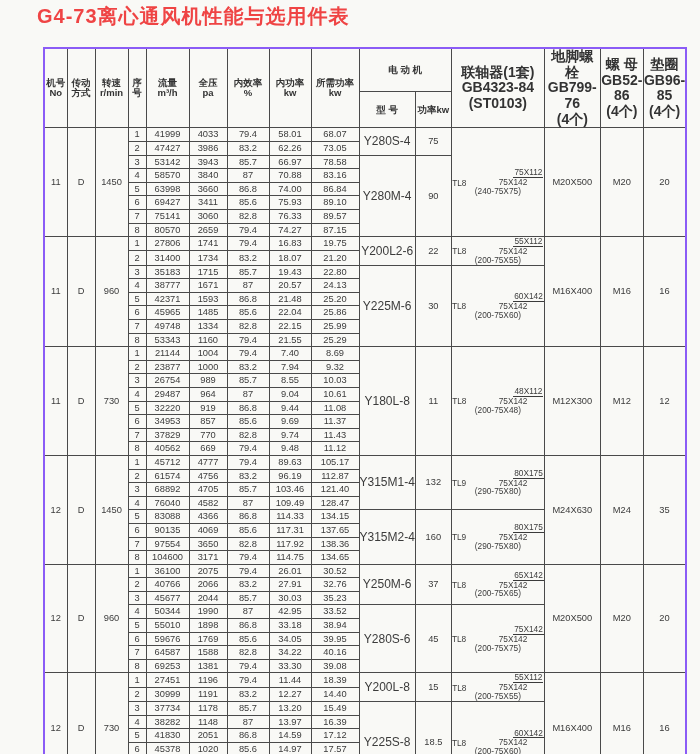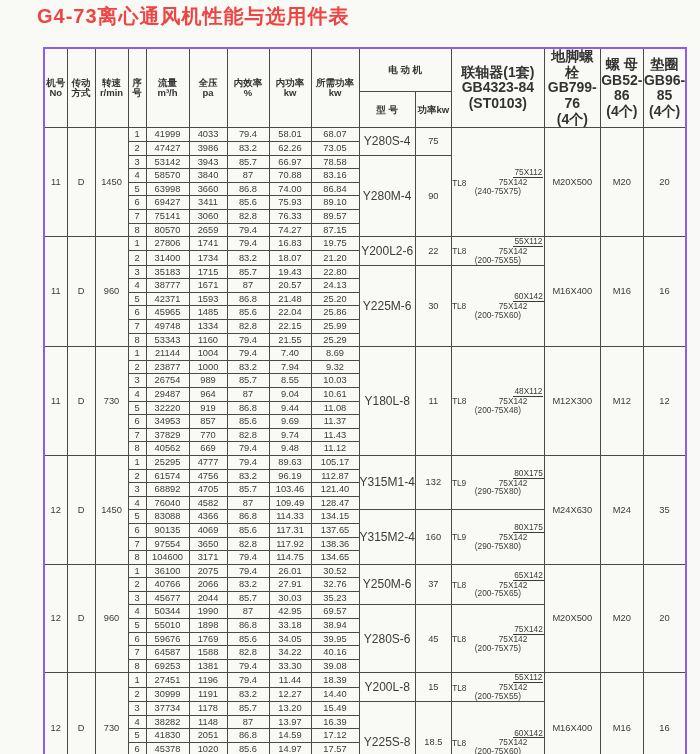--- a/index.html
+++ b/index.html
@@ -364,21 +364,21 @@
         <td>669</td>
         <td>79.4</td>
         <td>9.48</td>
         <td>11.12</td>
       </tr>
       <tr>
         <td rowspan="8">12</td>
         <td rowspan="8">D</td>
         <td rowspan="8">1450</td>
         <td>1</td>
-        <td>25295</td>
+        <td>45712</td>
         <td>4777</td>
         <td>79.4</td>
         <td>89.63</td>
         <td>105.17</td>
         <td rowspan="4" class="motor-model">Y315M1-4</td>
         <td rowspan="4">132</td>
         <td rowspan="4" class="cpl-cell">
           <div class="cpl">
             <div class="cpl-top">
               <span>TL9</span>
@@ -507,21 +507,21 @@
         <td>85.7</td>
         <td>30.03</td>
         <td>35.23</td>
       </tr>
       <tr>
         <td>4</td>
         <td>50344</td>
         <td>1990</td>
         <td>87</td>
         <td>42.95</td>
-        <td>69.57</td>
+        <td>33.52</td>
         <td rowspan="5" class="motor-model">Y280S-6</td>
         <td rowspan="5">45</td>
         <td rowspan="5" class="cpl-cell">
           <div class="cpl">
             <div class="cpl-top">
               <span>TL8</span>
               <span class="frac">
                 <span class="n">75X142</span>
                 <span class="d">75X142</span>
               </span>

